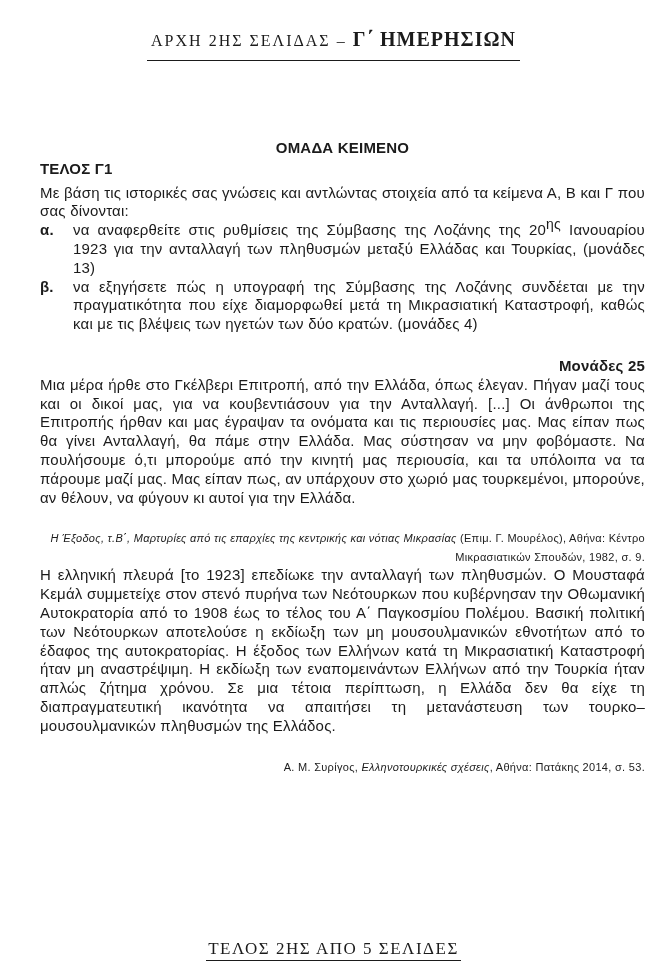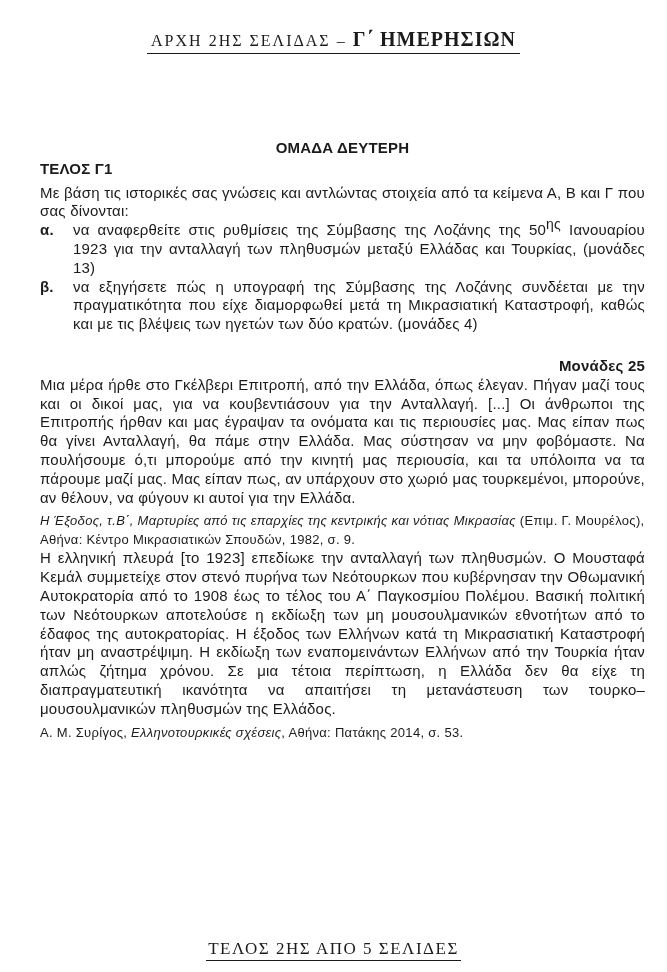--- a/index.html
+++ b/index.html
@@ -18,21 +18,21 @@
     top: 28px;
     left: 0;
     width: 100%;
     text-align: center;
     font-family: "Liberation Serif", serif;
     white-space: nowrap;
   }
   .header-inner {
     display: inline-block;
     border-bottom: 1.5px solid #1b1b1b;
-    padding: 0 4px 2px 4px;
+    padding: 0 4px 9px 4px;
   }
   .h-left  { font-size: 16px; letter-spacing: 2px; }
   .h-right { font-size: 20px; font-weight: bold; letter-spacing: 1px; }
   .footer {
     position: absolute;
     bottom: 11px;
     left: 0;
     width: 100%;
     text-align: center;
     font-family: "Liberation Serif", serif;
@@ -59,48 +59,49 @@
   .thema { font-weight: bold; margin-top: 2px; }
   p { margin: 0; }
   .intro { margin-top: 5px; }
   .list-item { display: flex; }
   .li-label { font-weight: bold; width: 33px; flex: 0 0 33px; }
   .li-text  { flex: 1; text-align: justify; }
   .li-text sup { font-size: 14px; line-height: 0; }
   .points { text-align: right; font-weight: bold; margin-top: 23px; }
   .kheading { text-align: center; font-weight: bold; margin-top: 28px; margin-bottom: 15px; }
   .citation {
-    margin-top: 5px;
-    font-size: 13px;
+    margin-top: 22px;
+    font-size: 11px;
     line-height: 18.5px;
     letter-spacing: 0.3px;
+    text-align: right;
   }
 </style>
 </head>
 <body>
 
 <div class="page">
 
   <div class="header">
     <span class="header-inner">
       <span class="h-left">ΑΡΧΗ 2ΗΣ ΣΕΛΙΔΑΣ – </span><span class="h-right">Γ΄ ΗΜΕΡΗΣΙΩΝ</span>
     </span>
   </div>
 
   <div class="content">
 
-    <div class="omada">ΟΜΑΔΑ ΔΕΥΤΕΡΗ</div>
+    <div class="omada">ΟΜΑΔΑ ΚΕΙΜΕΝΟ</div>
 
     <div class="thema">ΤΕΛΟΣ Γ1</div>
 
     <p class="intro just">Με βάση τις ιστορικές σας γνώσεις και αντλώντας στοιχεία από τα κείμενα Α, Β και Γ που σας δίνονται:</p>
 
     <div class="list-item">
       <span class="li-label">α.</span>
-      <div class="li-text"><span>να αναφερθείτε στις ρυθμίσεις της Σύμβασης της Λοζάνης της 50</span><sup>ης</sup><span> Ιανουαρίου 1923 για την ανταλλαγή των πληθυσμών μεταξύ Ελλάδας και Τουρκίας, (μονάδες 13)</span></div>
+      <div class="li-text"><span>να αναφερθείτε στις ρυθμίσεις της Σύμβασης της Λοζάνης της 20</span><sup>ης</sup><span> Ιανουαρίου 1923 για την ανταλλαγή των πληθυσμών μεταξύ Ελλάδας και Τουρκίας, (μονάδες 13)</span></div>
     </div>
 
     <div class="list-item">
       <span class="li-label">β.</span>
       <div class="li-text">να εξηγήσετε πώς η υπογραφή της Σύμβασης της Λοζάνης συνδέεται με την πραγματικότητα που είχε διαμορφωθεί μετά τη Μικρασιατική Καταστροφή, καθώς και με τις βλέψεις των ηγετών των δύο κρατών. (μονάδες 4)</div>
     </div>
 
     <div class="points">Μονάδες 25</div>
 
     <p class="just">Μια μέρα ήρθε στο Γκέλβερι Επιτροπή, από την Ελλάδα, όπως έλεγαν. Πήγαν μαζί τους και οι δικοί μας, για να κουβεντιάσουν για την Ανταλλαγή. [...] Οι άνθρωποι της Επιτροπής ήρθαν και μας έγραψαν τα ονόματα και τις περιουσίες μας. Μας είπαν πως θα γίνει Ανταλλαγή, θα πάμε στην Ελλάδα. Μας σύστησαν να μην φοβόμαστε. Να πουλήσουμε ό,τι μπορούμε από την κινητή μας περιουσία, και τα υπόλοιπα να τα πάρουμε μαζί μας. Μας είπαν πως, αν υπάρχουν στο χωριό μας τουρκεμένοι, μπορούνε, αν θέλουν, να φύγουν κι αυτοί για την Ελλάδα.</p>

